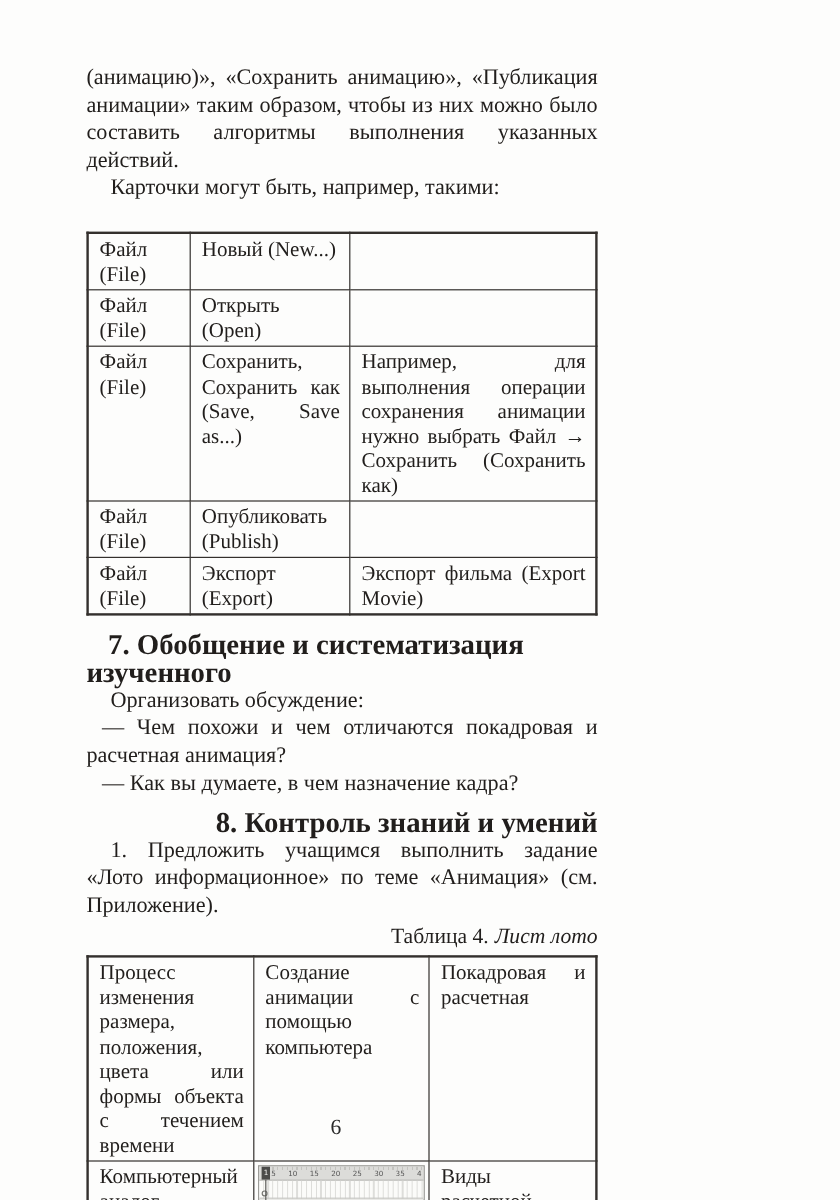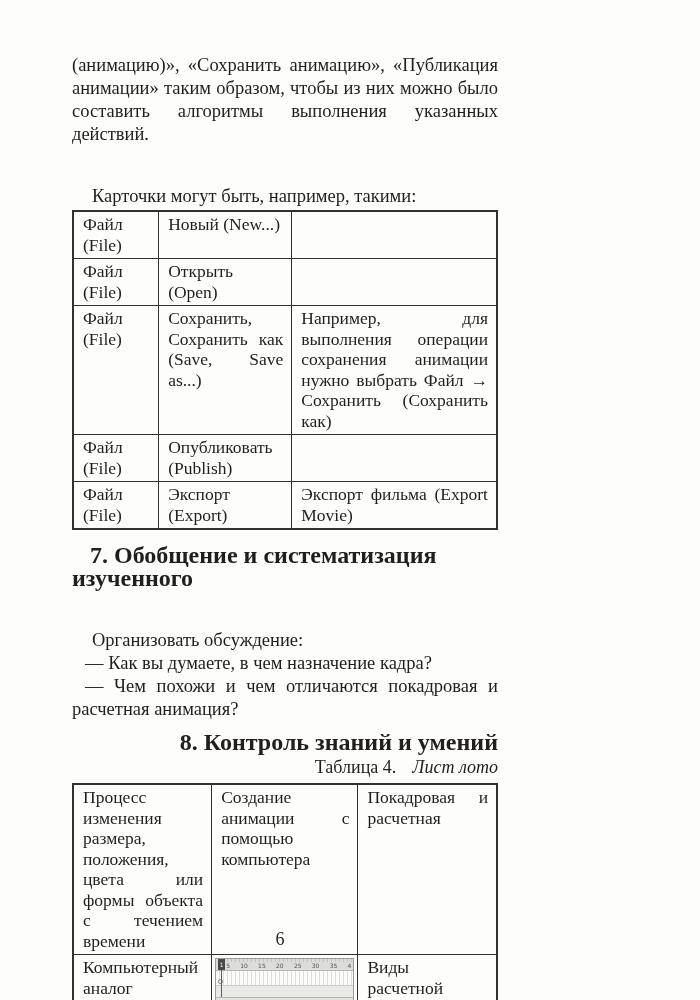--- a/index.html
+++ b/index.html
@@ -11,21 +11,21 @@
     -webkit-font-smoothing:antialiased;
   }
   .page {
     position:relative;
     width:560px; height:1000px;
     box-sizing:border-box;
     padding:54px 62px 16px 72px;
     overflow:hidden;
   }
   p { margin:0; font-size:18.5px; line-height:23px; text-align:justify; }
-  .indent { text-indent:20px;margin-top:39px; }
+  .indent { text-indent:20px; }
   .dash-item { text-indent:13px; }
   .heading {
     margin:14px 0 0 0;
     font-size:24px; line-height:23px;
     font-weight:bold; text-indent:18px; text-align:left;
   }
   .heading-8 { margin-top:10px;text-align:right; }
 
   table.doc-table {
     border-collapse:collapse;
@@ -33,31 +33,31 @@
     table-layout:fixed;
     border:2px solid #34302d;
   }
   table.doc-table td {
     border:1px solid #34302d;
     vertical-align:top;
     padding:2px 8px 3px 9px;
     font-size:17.5px; line-height:20.5px;
     text-align:justify;
   }
-  .cards-table { margin-top:2px; }
+  .cards-table { margin-top:24px; }
   .cards-table col.c1 { width:20.2%; }
   .cards-table col.c2 { width:31.4%; }
   .cards-table col.c3 { width:48.4%; }
 
   .table-caption {
     margin-top:3px;
     text-align:right;
     font-size:18px; line-height:21px;
   }
-  .table-caption .cap-title { font-style:italic; margin-left:16px; }
+  .table-caption .cap-title { font-style:italic; margin-left:5px; }
 
   .lotto-table { margin-top:5px; }
   .lotto-table col.c1 { width:32.7%; }
   .lotto-table col.c2 { width:34.5%; }
   .lotto-table col.c3 { width:32.8%; }
   .lotto-table td.img-cell { padding:3px 3px; }
 
   .page-number {
     position:absolute; left:0; right:0; bottom:50px;
     text-align:center; font-size:18px; color:#2a2a2a;
@@ -194,24 +194,25 @@
       <tr>
         <td>Файл (File)</td>
         <td>Экспорт (Export)</td>
         <td>Экспорт фильма (Export Movie)</td>
       </tr>
     </tbody>
   </table>
 
   <p class="heading">7. Обобщение и систематизация изученного</p>
   <p class="indent">Организовать обсуждение:</p>
+  <p class="dash-item">— Чем похожи и чем отличаются покадровая и расчетная анимация?</p>
   <p class="dash-item">— Как вы думаете, в чем назначение кадра?</p>
-  <p class="dash-item">— Чем похожи и чем отличаются покадровая и расчетная анимация?</p>
 
   <p class="heading heading-8">8. Контроль знаний и умений</p>
+  <p class="indent">1. Предложить учащимся выполнить задание «Лото информационное» по теме «Анимация» (см. Приложение).</p>
 
   <p class="table-caption"><span class="cap-label">Таблица 4.</span><span class="cap-title">Лист лото</span></p>
 
   <table class="doc-table lotto-table">
     <colgroup>
         <col class="c1">
         <col class="c2">
         <col class="c3">
       </colgroup>
     <tbody>

